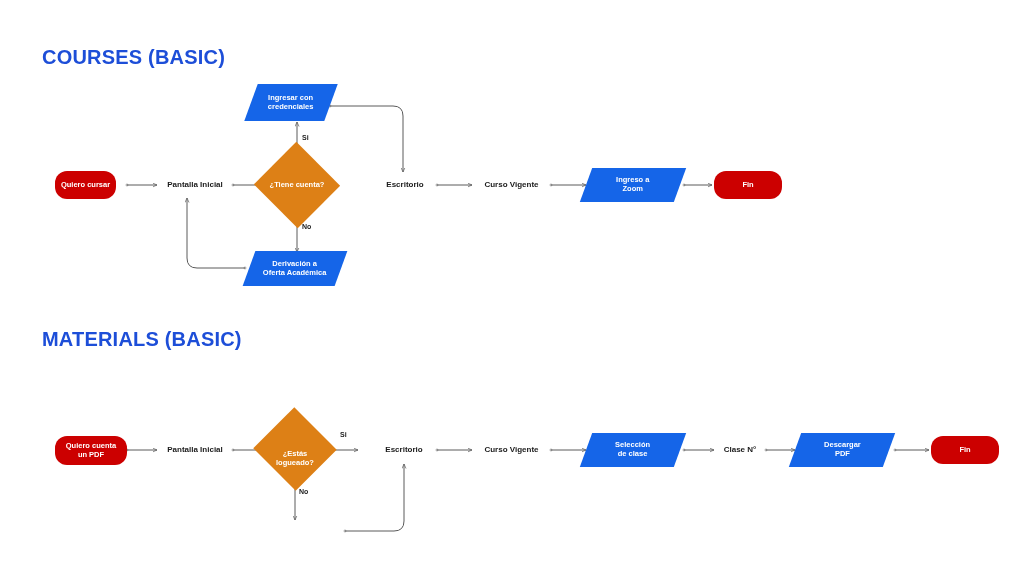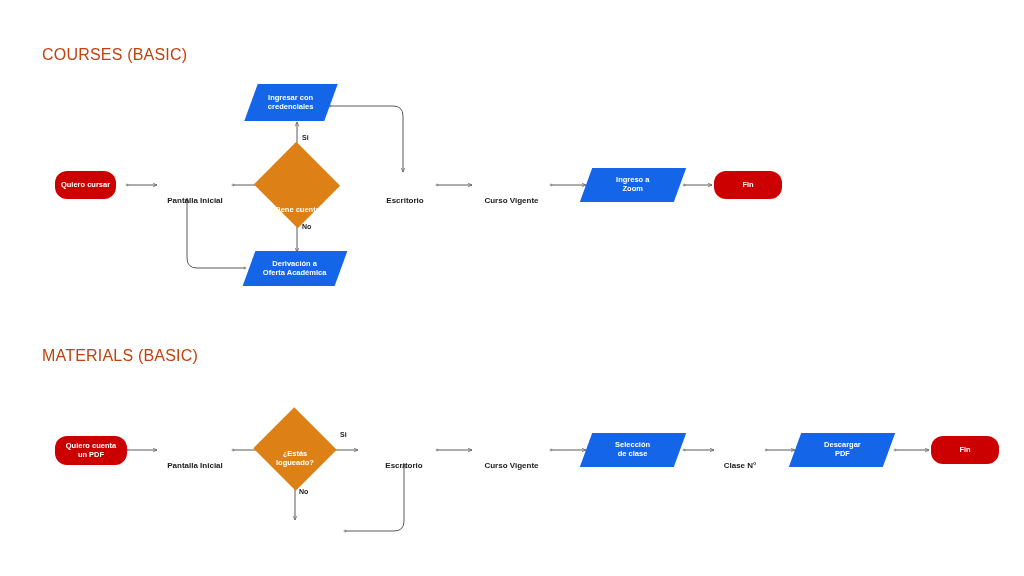--- a/index.html
+++ b/index.html
@@ -16,24 +16,24 @@
   }
   #canvas {
     position: absolute;
     left: 0; top: 0;
     width: 1024px;
     height: 576px;
   }
   .section-title {
     position: absolute;
     font-family: "Liberation Sans", sans-serif;
-    font-weight: normal;
-    font-size: 16px;
+    font-weight: bold;
+    font-size: 20px;
     letter-spacing: 0.2px;
-    color: #c2410c;
+    color: #1d4ed8;
     white-space: nowrap;
   }
   .node {
     position: absolute;
     box-sizing: border-box;
     display: flex;
     align-items: center;
     justify-content: center;
     text-align: center;
     font-family: "Liberation Sans", sans-serif;
@@ -71,21 +71,20 @@
     z-index: 2;
     white-space: pre-line;
     width: 130%;
   }
   .n-text {
     color: #1a1a1a;
     font-size: 8px;
     font-weight: bold;
     background: transparent;
     white-space: nowrap;
-    margin-top: 16px;
   }
   .edge-label {
     position: absolute;
     font-family: "Liberation Sans", sans-serif;
     font-weight: bold;
     font-size: 7px;
     color: #1a1a1a;
     white-space: nowrap;
   }
 </style>
@@ -138,27 +137,27 @@
     <line x1="684" y1="450" x2="714" y2="450" marker-start="url(#dot)" marker-end="url(#arrow)"></line>
 
     <line x1="766" y1="450" x2="795" y2="450" marker-start="url(#dot)" marker-end="url(#arrow)"></line>
 
     <line x1="895" y1="450" x2="929" y2="450" marker-start="url(#dot)" marker-end="url(#arrow)"></line>
   </g>
 </svg>
 
 <div class="section-title" style="left:42px; top:46px;">COURSES (BASIC)</div>
 
-<div class="section-title" style="left:42px; top:347px;">MATERIALS (BASIC)</div>
+<div class="section-title" style="left:42px; top:328px;">MATERIALS (BASIC)</div>
 
 <div class="node n-terminator" style="left:55px; top:171px; width:61px; height:28px; background:#CC0000;">Quiero cursar</div>
 
 <div class="node n-text" style="left:157px; top:177px; width:76px; height:16px;">Pantalla Inicial</div>
 
-<div class="node n-decision" style="left:266px; top:155px; width:62px; height:60px;align-items:flex-end;">
+<div class="node n-decision" style="left:266px; top:155px; width:62px; height:60px;">
   <div class="dia" style="background:#DD8016;"></div>
   <span>¿Tiene cuenta?</span>
 </div>
 
 <div class="node n-io" style="left:251px; top:84px; width:80px; height:37px; background:#1565E8;">
   <span>Ingresar con
 credenciales</span>
 </div>
 
 <div class="node n-io" style="left:249px; top:251px; width:92px; height:35px; background:#1565E8;">

